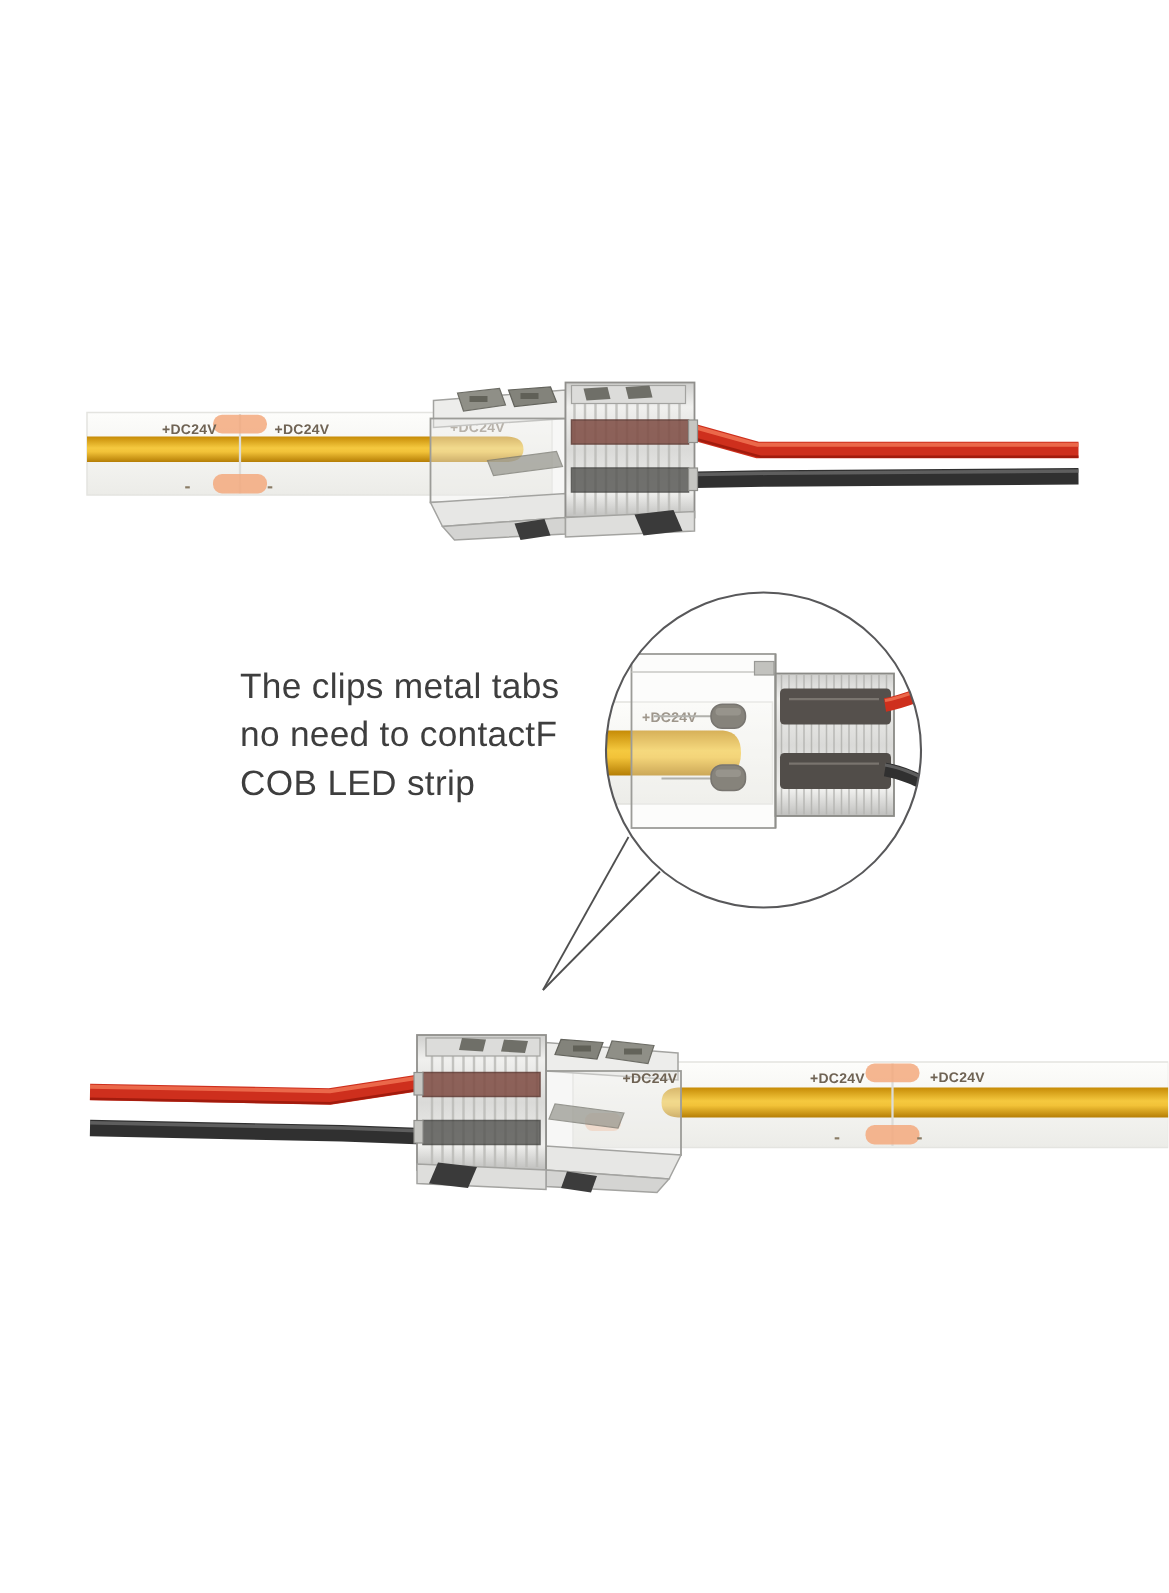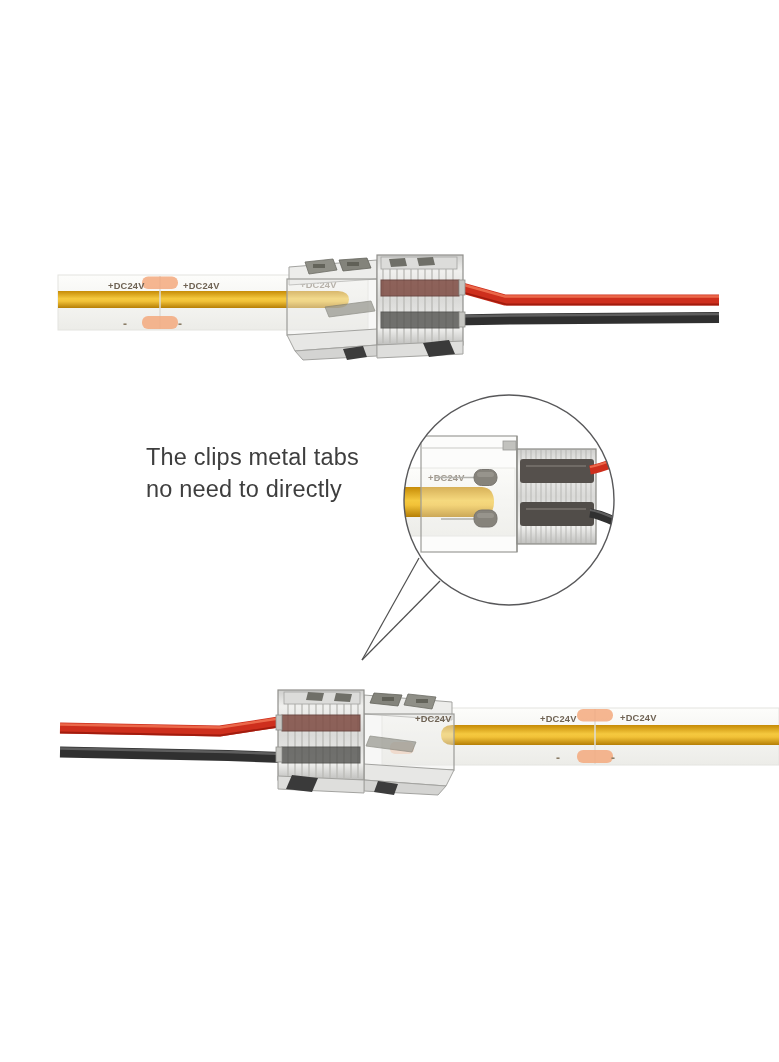--- a/index.html
+++ b/index.html
@@ -1,19 +1,19 @@
 <!DOCTYPE html>
 <html><head>
 <meta charset="utf-8">
 <style>
   html,body{margin:0;padding:0;background:#ffffff;}
   .stage{position:relative;width:779px;height:850px;background:#ffffff;overflow:hidden;
          font-family:"Liberation Sans",sans-serif;}
   .scene{position:absolute;left:0;top:0;}
-  .caption{position:absolute;left:146px;top:441px;width:280px;
+  .caption{position:absolute;left:160px;top:441px;width:280px;
            font-size:23.5px;line-height:32.4px;font-weight:400;letter-spacing:0.2px;}
   .caption div{white-space:nowrap;}
   svg text{font-family:"Liberation Sans",sans-serif;}
   .striplabel{font-size:9.3px;font-weight:700;letter-spacing:0.2px;}
   .minuslabel{font-size:12px;font-weight:700;}
 </style>
 </head>
 <body>
 
 <div class="stage">
@@ -149,16 +149,17 @@
       <path d="M590,513 C602,515 612,520 624,526" fill="none" stroke="#303030" stroke-width="9"></path>
       <path d="M590,510 C602,512 612,517 624,523" fill="none" stroke="#646464" stroke-width="2" opacity="0.9"></path>
       <line x1="517" y1="436" x2="517" y2="552" stroke="#8F8F8B" stroke-width="1.2"></line>
     </g>
     <circle cx="509" cy="500" r="105" fill="none" stroke="#58585A" stroke-width="1.4"></circle>
   </g>
 </svg>
 
 <div class="caption" style="color: rgb(62, 62, 62);">
   <div>The clips metal tabs</div>
-  <div>no need to directly</div>
+  <div>no need to contactF</div>
+  <div>COB LED strip</div>
 </div>
 
 </div>
 
 </body></html>

